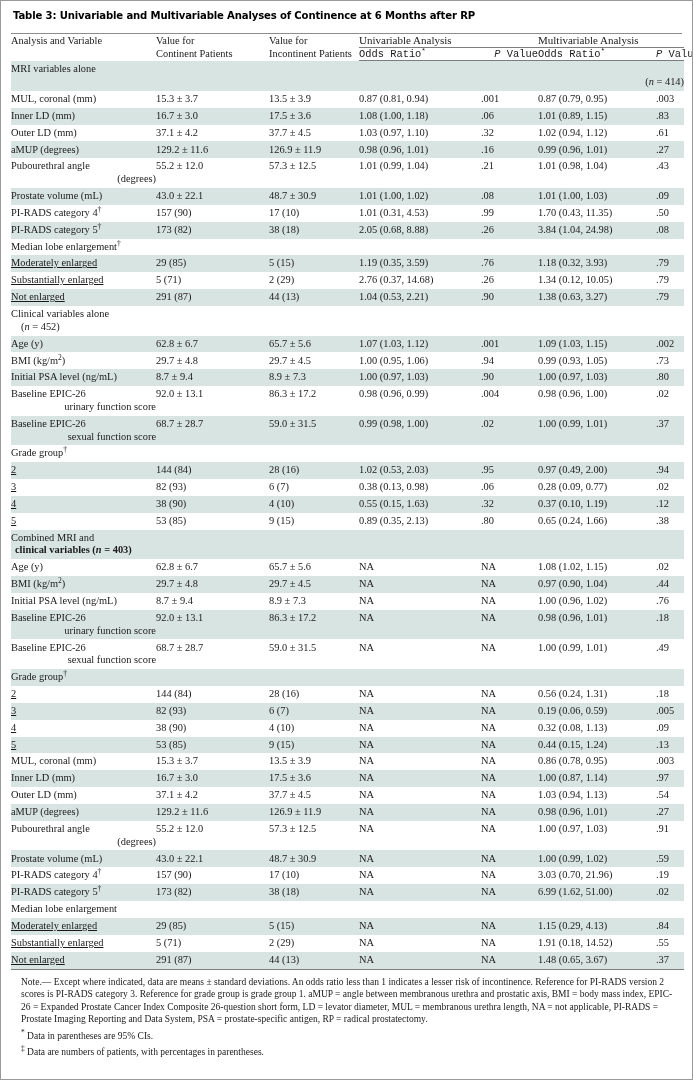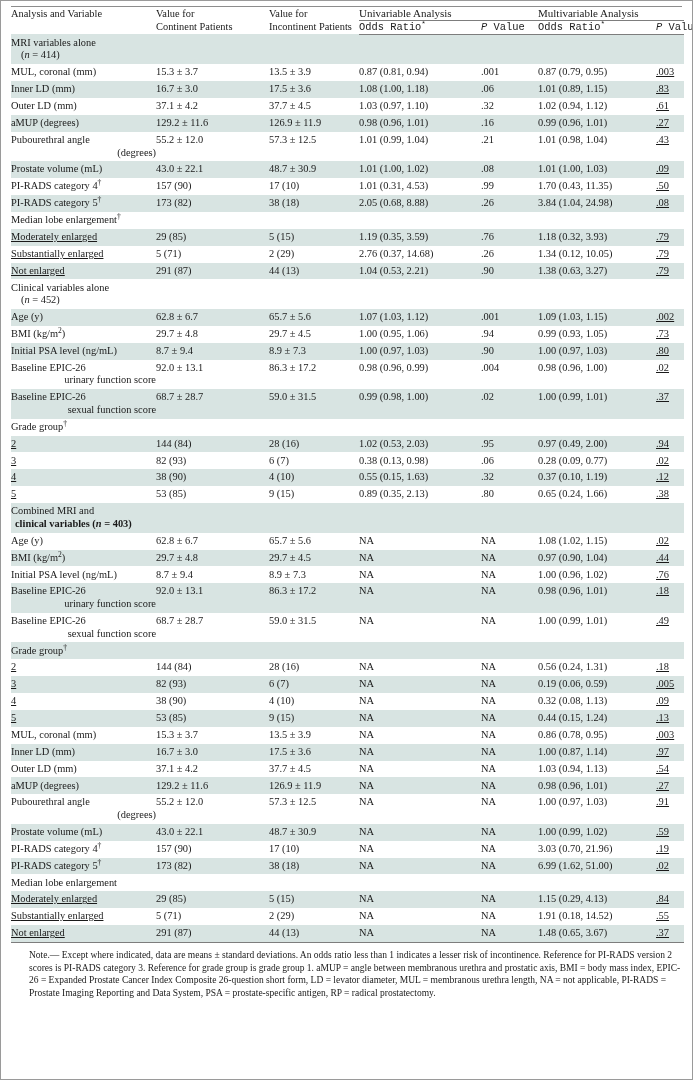--- a/index.html
+++ b/index.html
@@ -71,21 +71,21 @@
   .hd-spanrule {
     border-bottom: 1px solid #7d7d7d;
   }
   .hd-sub {
     font-size: 10.4px;
     line-height: 1.2;
     padding-top: 1.5px;
     padding-bottom: 3px;
     white-space: nowrap;
   }
-  .hd-sub.r { text-align: left; padding-right: 8px; }
+  .hd-sub.r { text-align: right; padding-right: 0; }
   .hd-stack {
     font-size: 10.4px;
     line-height: 1.25;
     vertical-align: bottom;
     padding-bottom: 3px;
   }
   tr.hdr-bottom > td { border-bottom: 1px solid #7d7d7d; font-family: Liberation Mono, monospace; }
   .italic { font-style: italic; }
 
   
@@ -97,52 +97,55 @@
   tr.shaded > td { background: #d8e4e2; }
   tr.plain  > td { background: #ffffff; }
 
   .cell-var   { padding-left: 3px; white-space: normal; }
   .ind0 { padding-left: 3px; }
   .ind1 { padding-left: 13px; }
   .ind2 { padding-left: 26px; text-decoration: underline; }
   .sub2 { padding-left: 26px; display:block;text-align:right; }
   .cell-num  { white-space: nowrap; padding-left: 1px; }
   .cell-p    { text-align: right; padding-right: 20px; white-space: nowrap; }
-  .cell-p2   { text-align: right; padding-right: 3px; white-space: nowrap; text-decoration: underline; }
+  .cell-p2   { text-align: right; padding-right: 3px; white-space: nowrap; }
   .cell-or   { white-space: nowrap; padding-left: 2px; }
   .cell-or2  { white-space: nowrap; padding-left: 3px; }
   .na { padding-left: 2px; }
   .na-p { padding-left: 0px; text-align:left; padding-right:0; }
   sup.dag {
     font-size: 7.6px;
     vertical-align: super;
     line-height: 0;
   }
   .end-rule > td { border-bottom: 1px solid #7d7d7d; }
 
   
   .notes {
-    margin: 6px 11px 0 28px;
+    margin: 6px 11px 0 20px;
     font-size: 9.5px;
     line-height: 1.33;
     text-align: left;
   }
   .notes p { margin: 0 0 2.5px 0; }
   .notes p.fn { margin-top: 3.5px; }
   .notes sup {
     font-size: 7.4px;
     vertical-align: super;
     line-height: 0;
   }
 </style>
 </head>
 <body>
 
 <div id="page">
 
+  <div class="title-wrap">
+    <div class="title">Table 3: Univariable and Multivariable Analyses of Continence at 6 Months after RP</div>
+  </div>
   <div class="rule-title"></div>
 
   <table class="t3">
     <colgroup>
       <col class="c-var">
         <col class="c-cont">
         <col class="c-inc">
       <col class="c-uor">
         <col class="c-up">
         <col class="c-mor">
@@ -174,21 +177,21 @@
         <td class="hd-sub">
           <span>Odds Ratio</span><sup class="dag">*</sup>
         </td>
         <td class="hd-sub r">
           <span class="italic">P</span><span> Value</span>
         </td>
       </tr>
     </thead>
     <tbody id="tbody">
         <tr class="row shaded">
-          <td colspan="7" class="cell-var ind0">MRI variables alone<span style="display:block;padding-left:10px;">(<span class="italic">n</span> = 414)</span></td>
+          <td colspan="7" class="cell-var ind0">MRI variables alone<span style="display:block;padding-left:10px;text-align:right;">(<span class="italic">n</span> = 414)</span></td>
         </tr>
         <tr class="row plain">
           <td class="cell-var ind1">MUL, coronal (mm)</td>
           <td class="cell-num">15.3 ± 3.7</td>
           <td class="cell-num">13.5 ± 3.9</td>
           <td class="cell-or">0.87 (0.81, 0.94)</td>
           <td class="cell-p">.001</td>
           <td class="cell-or2">0.87 (0.79, 0.95)</td>
           <td class="cell-p2">.003</td>
         </tr>
@@ -559,14 +562,22 @@
           <td class="cell-or na">NA</td>
           <td class="cell-p na-p">NA</td>
           <td class="cell-or2">1.48 (0.65, 3.67)</td>
           <td class="cell-p2">.37</td>
         </tr>
       </tbody>
   </table>
 
   <div class="notes">
     <p>Note.— Except where indicated, data are means ± standard deviations. An odds ratio less than 1 indicates a lesser risk of incontinence. Reference for PI-RADS version 2 scores is PI-RADS category 3. Reference for grade group is grade group 1. aMUP = angle between membranous urethra and prostatic axis, BMI = body mass index, EPIC-26 = Expanded Prostate Cancer Index Composite 26-question short form, LD = levator diameter, MUL = membranous urethra length, NA = not applicable, PI-RADS = Prostate Imaging Reporting and Data System, PSA = prostate-specific antigen, RP = radical prostatectomy.</p>
+    <p class="fn">
+      <sup>*</sup>
+      <span>Data in parentheses are 95% CIs.</span>
+    </p>
+    <p class="fn">
+      <sup>‡</sup>
+      <span>Data are numbers of patients, with percentages in parentheses.</span>
+    </p>
   </div>
 </div>
 
 </body></html>

